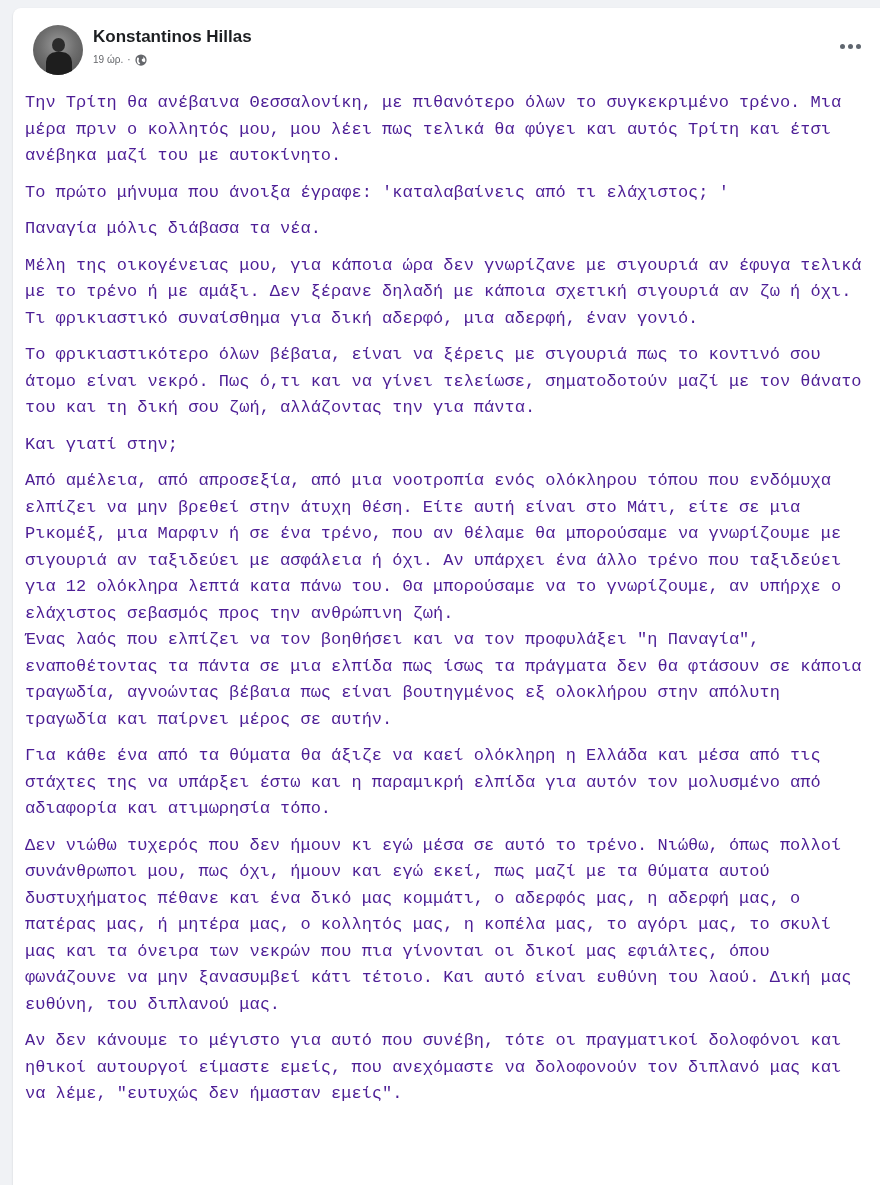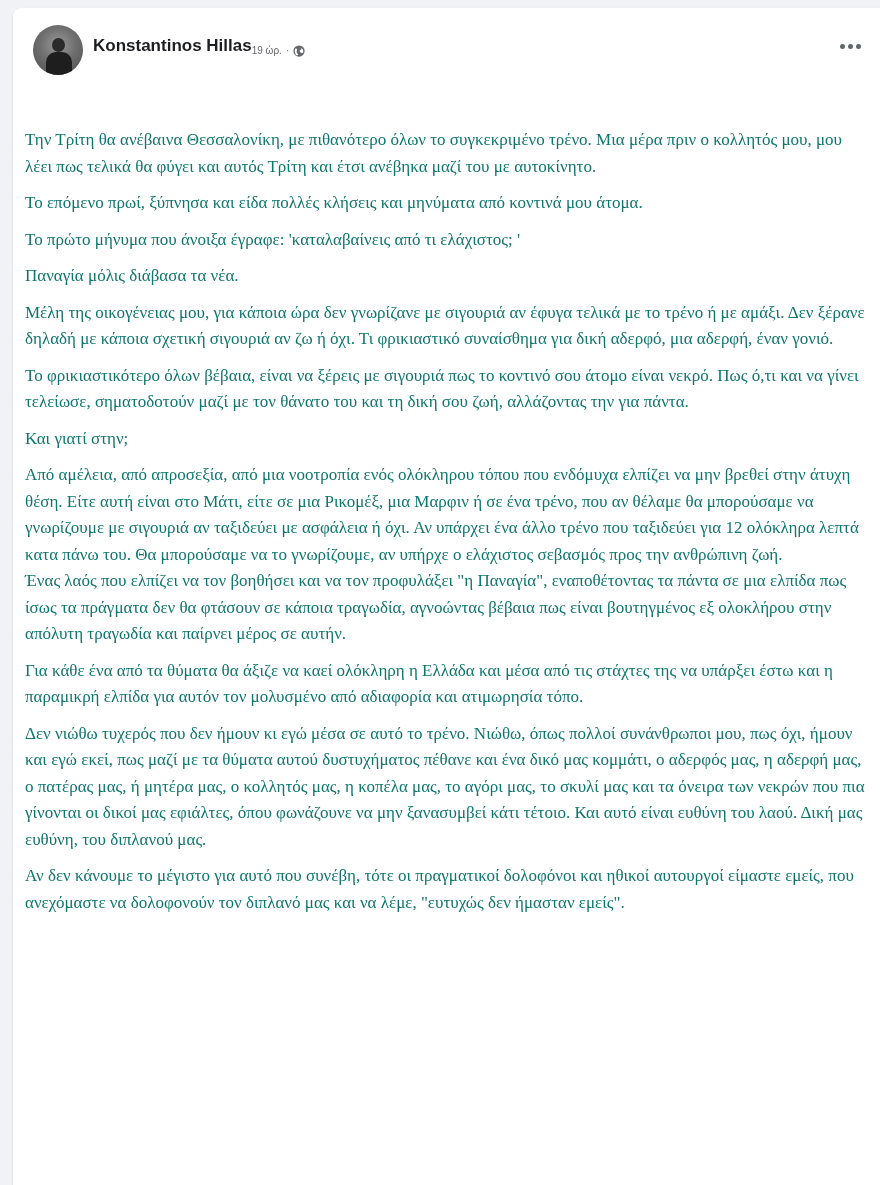--- a/index.html
+++ b/index.html
@@ -46,21 +46,21 @@
     .avatar .body {
       position: absolute;
       left: 13px; top: 27px;
       width: 26px; height: 26px;
       border-radius: 10px 10px 0 0;
       background: #1e1e1e;
     }
     .meta {
       margin-left: 10px;
       display: flex;
-      flex-direction: row;
+      flex-direction: column;
     }
     .author {
       font-family: "Liberation Sans", sans-serif;
       font-size: 17px;
       font-weight: bold;
       color: #1c1e21;
       line-height: 22px;
       margin-top: -4px;
     }
     .sub {
@@ -89,25 +89,24 @@
       width: 5px; height: 5px;
       border-radius: 50%;
       background: #606770;
       display: block;
     }
     .body-text {
       position: absolute;
       left: 12px;
       top: 82px;
       width: 840px;
-      font-family: Liberation Serif, serif;
+      font-family: Liberation Mono, monospace;
       font-size: 17px;
       line-height: 26.5px;
-      color: #0f766e;
-      margin-top: 37px;
+      color: #4c1d95;
     }
     .body-text p {
       margin: 0 0 10px 0;
       white-space: pre-line;
     }
   </style>
 </head>
 <body>
 
 <div class="card">
@@ -131,21 +130,20 @@
   </div>
 
   <div class="more">
     <span></span>
     <span></span>
     <span></span>
   </div>
 
   <div class="body-text">
     <p>Την Τρίτη θα ανέβαινα Θεσσαλονίκη, με πιθανότερο όλων το συγκεκριμένο τρένο. Μια μέρα πριν ο κολλητός μου, μου λέει πως τελικά θα φύγει και αυτός Τρίτη και έτσι ανέβηκα μαζί του με αυτοκίνητο.</p>
-    <p>Το επόμενο πρωί, ξύπνησα και είδα πολλές κλήσεις και μηνύματα από κοντινά μου άτομα.</p>
     <p>Το πρώτο μήνυμα που άνοιξα έγραφε: 'καταλαβαίνεις από τι ελάχιστος; '</p>
     <p>Παναγία μόλις διάβασα τα νέα.</p>
     <p>Μέλη της οικογένειας μου, για κάποια ώρα δεν γνωρίζανε με σιγουριά αν έφυγα τελικά με το τρένο ή με αμάξι. Δεν ξέρανε δηλαδή με κάποια σχετική σιγουριά αν ζω ή όχι. Τι φρικιαστικό συναίσθημα για δική αδερφό, μια αδερφή, έναν γονιό.</p>
     <p>Το φρικιαστικότερο όλων  βέβαια, είναι να ξέρεις με σιγουριά πως το κοντινό σου άτομο είναι νεκρό. Πως ό,τι και να γίνει τελείωσε, σηματοδοτούν μαζί με τον θάνατο του και τη δική σου ζωή, αλλάζοντας την για πάντα.</p>
     <p>Και γιατί στην;</p>
     <p>Από αμέλεια, από απροσεξία, από μια νοοτροπία ενός ολόκληρου τόπου που ενδόμυχα ελπίζει να μην βρεθεί στην άτυχη θέση. Είτε αυτή είναι στο Μάτι, είτε σε μια Ρικομέξ, μια Μαρφιν ή σε ένα τρένο, που αν θέλαμε θα μπορούσαμε να γνωρίζουμε με σιγουριά αν ταξιδεύει με ασφάλεια ή όχι. Αν υπάρχει ένα άλλο τρένο που ταξιδεύει για 12 ολόκληρα λεπτά κατα πάνω του. Θα μπορούσαμε να το γνωρίζουμε, αν υπήρχε ο ελάχιστος σεβασμός προς την ανθρώπινη ζωή.
 Ένας λαός που ελπίζει να τον βοηθήσει και να τον προφυλάξει "η Παναγία", εναποθέτοντας τα πάντα σε μια ελπίδα πως ίσως τα πράγματα δεν θα φτάσουν σε κάποια τραγωδία, αγνοώντας βέβαια πως είναι βουτηγμένος εξ ολοκλήρου στην απόλυτη τραγωδία και παίρνει μέρος σε αυτήν.</p>
     <p>Για κάθε ένα από τα θύματα θα άξιζε να καεί ολόκληρη η Ελλάδα και μέσα από τις στάχτες της να υπάρξει έστω και η παραμικρή ελπίδα για αυτόν τον μολυσμένο από αδιαφορία και ατιμωρησία τόπο.</p>
     <p>Δεν νιώθω τυχερός που δεν ήμουν κι εγώ μέσα σε αυτό το τρένο. Νιώθω, όπως πολλοί συνάνθρωποι μου, πως όχι, ήμουν και εγώ εκεί, πως μαζί με τα θύματα αυτού δυστυχήματος πέθανε και ένα δικό μας κομμάτι, ο αδερφός μας, η αδερφή μας, ο πατέρας μας, ή μητέρα μας, ο κολλητός μας, η κοπέλα μας, το αγόρι μας, το σκυλί μας και τα όνειρα των νεκρών που πια γίνονται οι δικοί μας εφιάλτες, όπου φωνάζουνε να μην ξανασυμβεί κάτι τέτοιο. Και αυτό είναι ευθύνη του λαού. Δική μας ευθύνη, του διπλανού μας.</p>
     <p>Αν δεν κάνουμε το μέγιστο για αυτό που συνέβη, τότε οι πραγματικοί δολοφόνοι και ηθικοί αυτουργοί είμαστε εμείς, που ανεχόμαστε να δολοφονούν τον διπλανό μας και να λέμε, "ευτυχώς δεν ήμασταν εμείς".</p>

